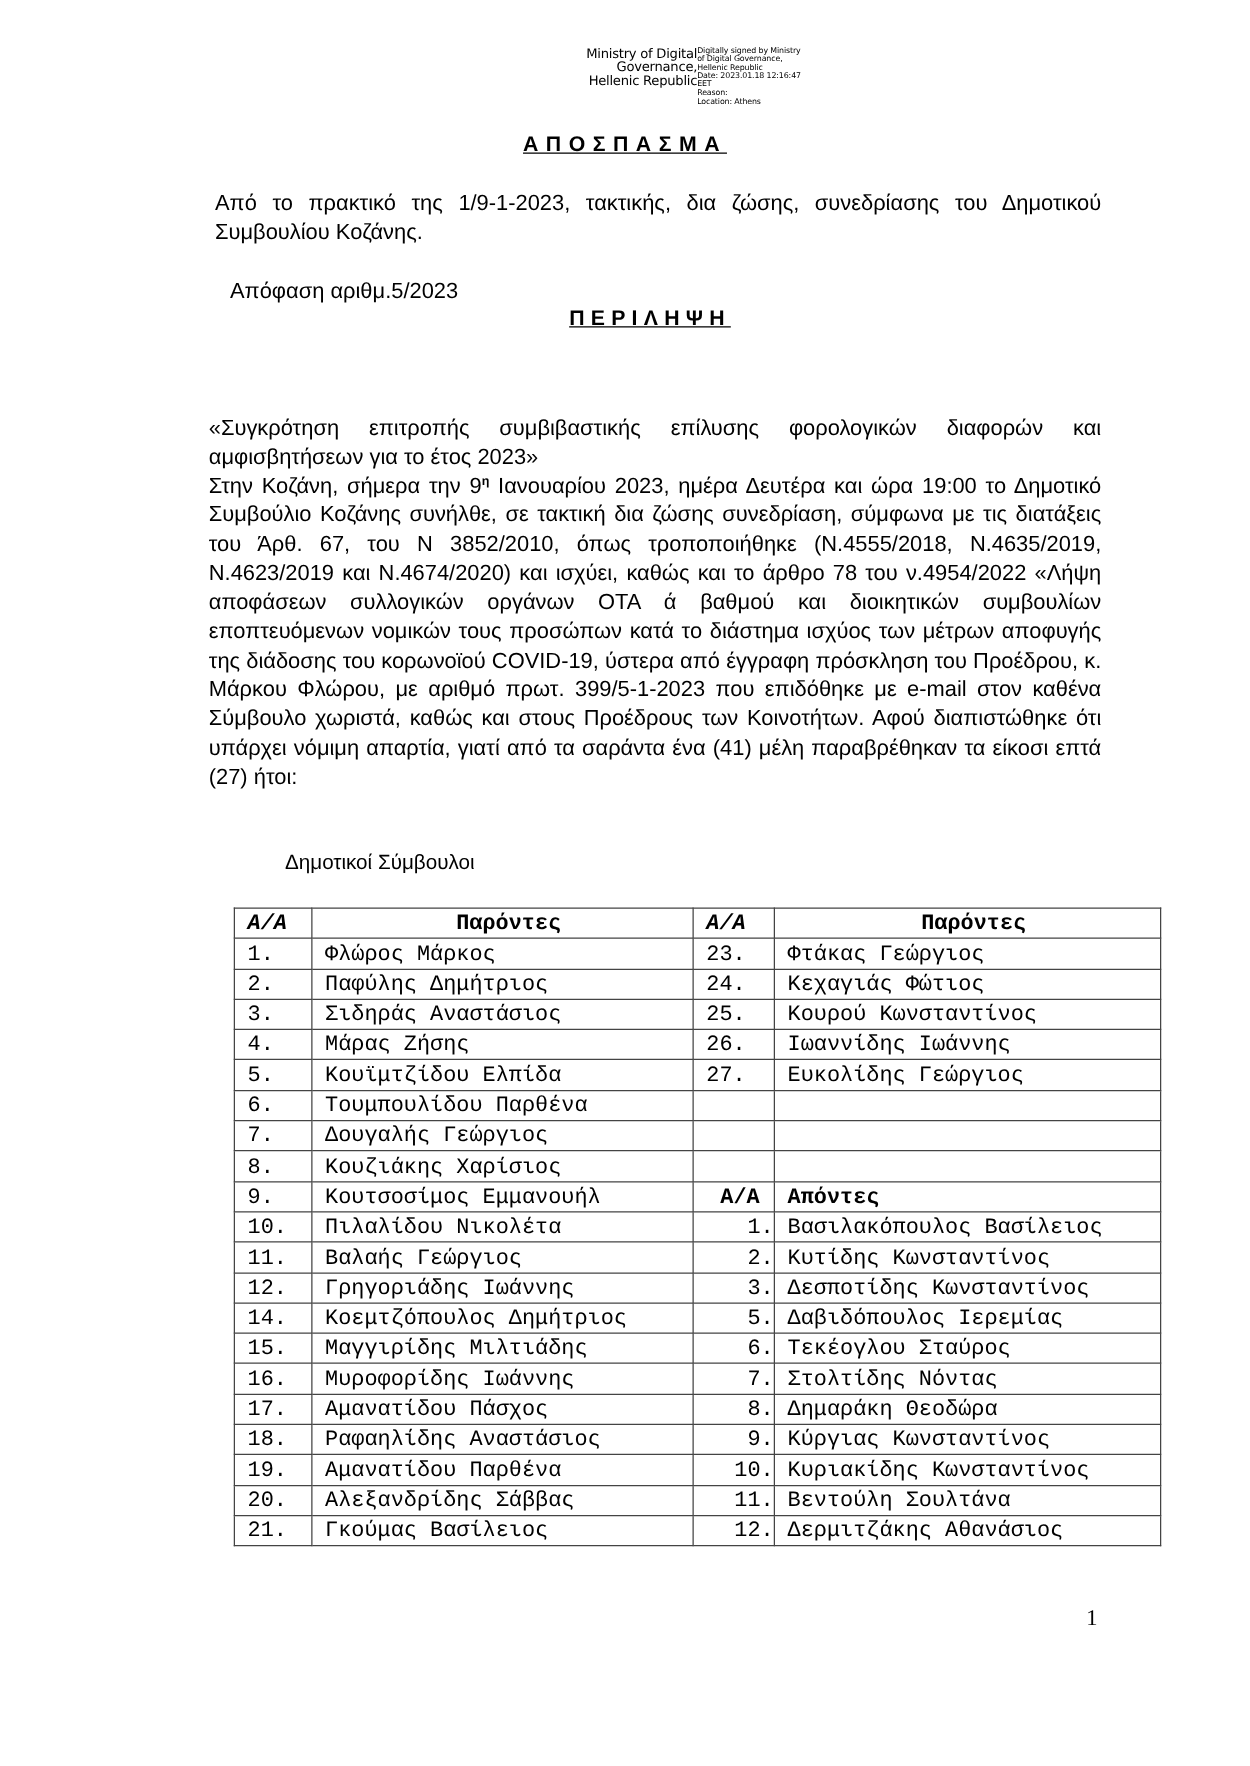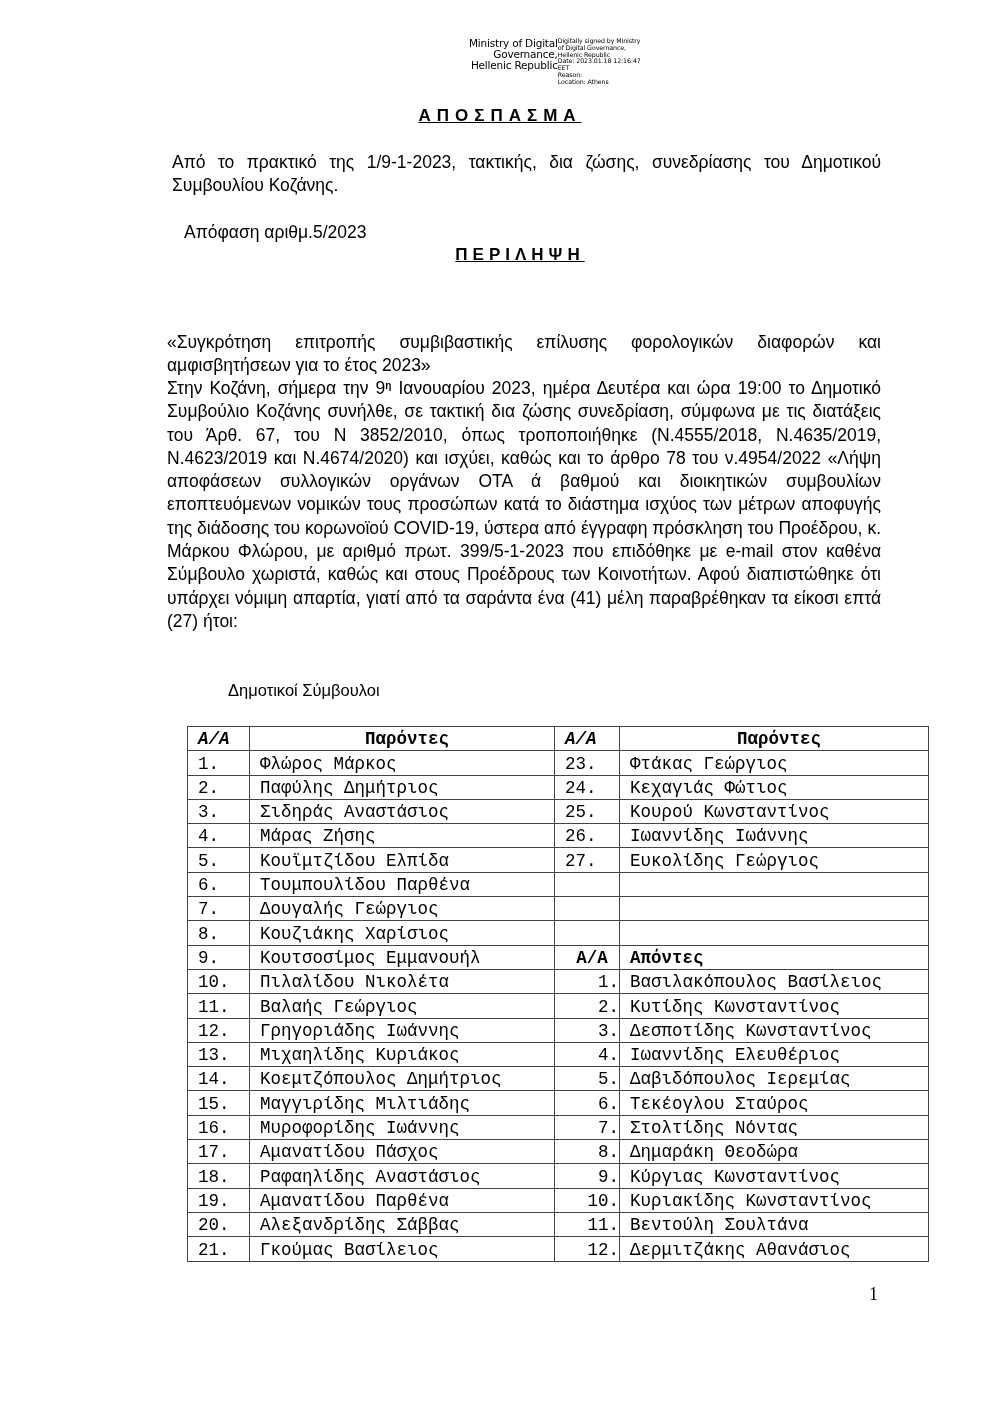--- a/index.html
+++ b/index.html
@@ -137,26 +137,20 @@
     <td class="num-right">2.</td>
         <td>Κυτίδης Κωνσταντίνος</td>
   </tr>
   <tr>
     <td>12.</td>
         <td>Γρηγοριάδης Ιωάννης</td>
     <td class="num-right">3.</td>
         <td>Δεσποτίδης Κωνσταντίνος</td>
   </tr>
   <tr>
-    <td>13.</td>
-        <td>Μιχαηλίδης Κυριάκος</td>
-    <td class="num-right">4.</td>
-        <td>Ιωαννίδης Ελευθέριος</td>
-  </tr>
-  <tr>
     <td>14.</td>
         <td>Κοεμτζόπουλος Δημήτριος</td>
     <td class="num-right">5.</td>
         <td>Δαβιδόπουλος Ιερεμίας</td>
   </tr>
   <tr>
     <td>15.</td>
         <td>Μαγγιρίδης Μιλτιάδης</td>
     <td class="num-right">6.</td>
         <td>Τεκέογλου Σταύρος</td>

